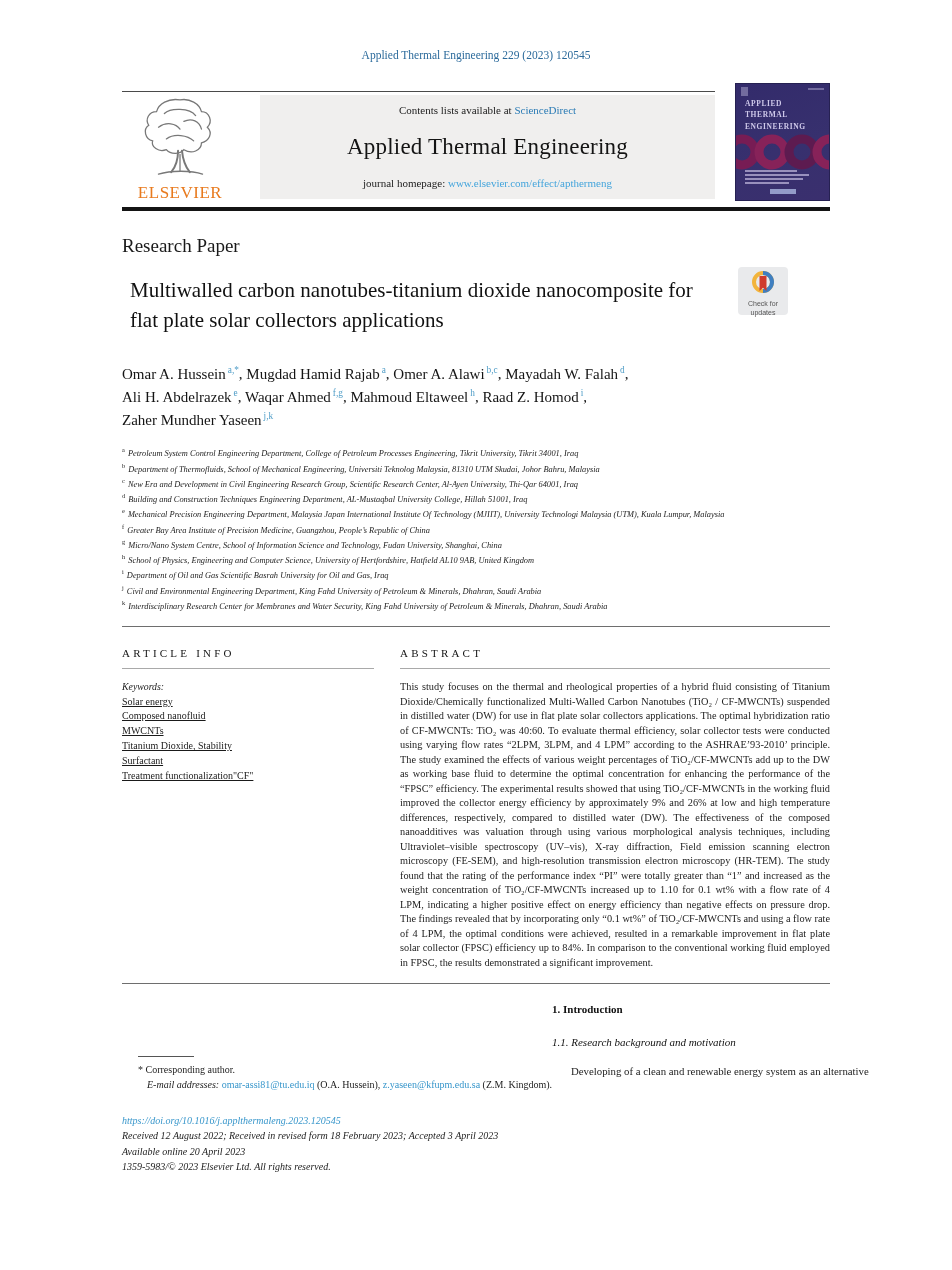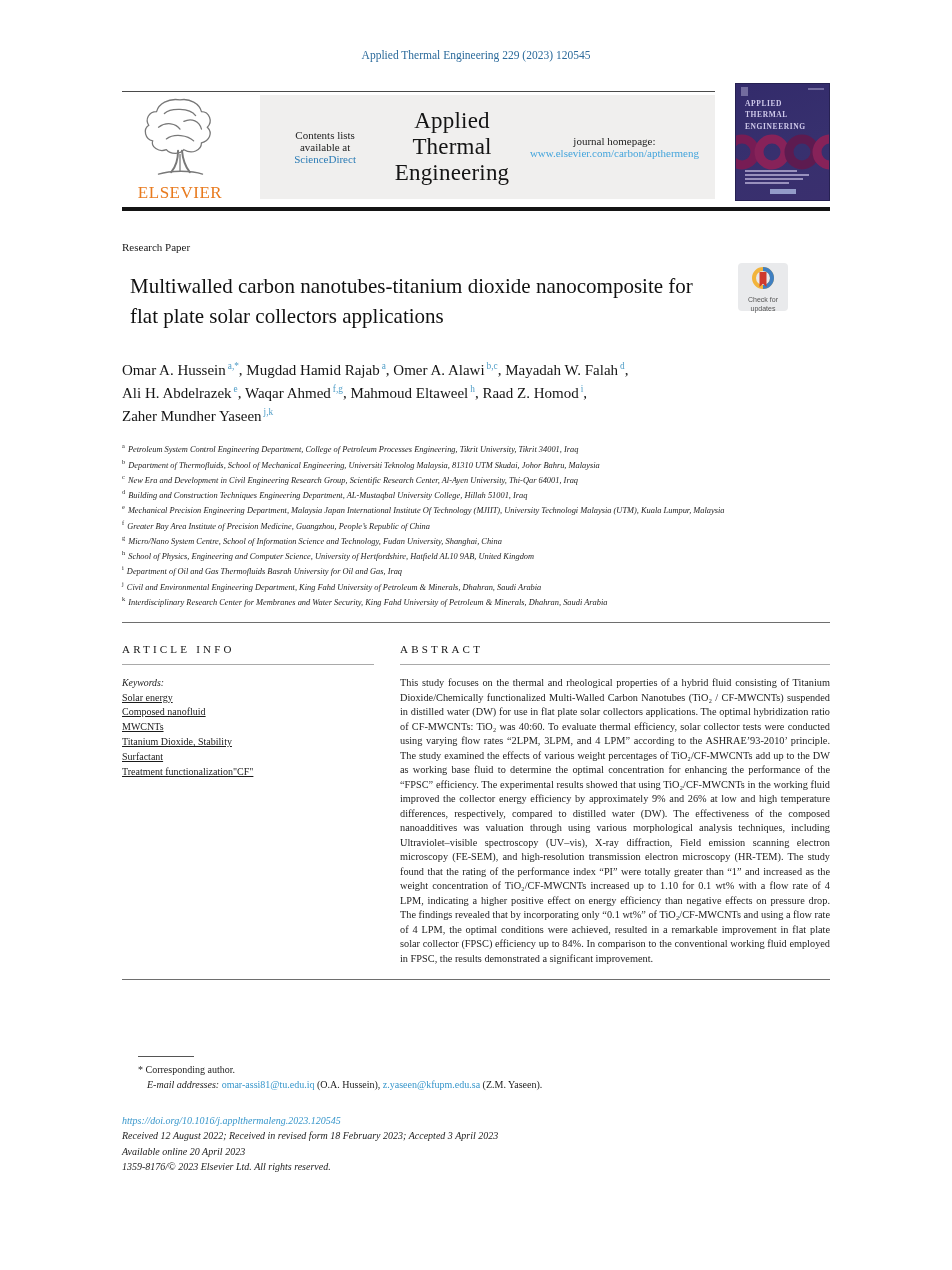--- a/index.html
+++ b/index.html
@@ -14,21 +14,21 @@
 
   
   .citation { padding-top:49px; text-align:center; font-size:11.5px; color:#2b6a9b; }
 
   
   .header { margin-top:30px; display:flex; align-items:flex-start; }
   .header-left { flex:1; border-top:1.2px solid #4a4a4a; display:flex; padding-top:3px; }
   .logo-box { width:116px; display:flex; flex-direction:column; align-items:center; padding-top:1px; }
   .elsevier-word { font-size:17px; color:#e87a1e; letter-spacing:0.5px; margin-top:1px; }
   .banner { flex:1; margin-left:22px; background:#f0efee; height:104px;
-            display:flex; flex-direction:row; align-items:center; justify-content:space-between;
+            display:flex; flex-direction:column; align-items:center; justify-content:space-between;
             padding:9px 16px 10px;text-align:center; }
   .contents-line { font-size:11px; color:#222; }
   .link-sd { color:#2a7bb5; text-decoration:none; }
   .journal-title { font-size:23px; color:#141414; letter-spacing:0.2px; }
   .homepage-line { font-size:11px; color:#222; }
   .link-url { color:#45a5dc; text-decoration:none; }
 
   
   .cover { width:95px; height:118px; margin-left:20px; margin-top:-8px; position:relative;
            background:linear-gradient(160deg,#332b6b 0%,#37306e 55%,#3a2f6e 100%);
@@ -40,21 +40,21 @@
   .cover-rings { position:absolute; top:46px; left:0; }
   .cover-lines { position:absolute; top:86px; left:9px; }
   .cover-lines div { height:1.6px; background:#b9b2d8; opacity:.75; margin-bottom:2.4px; }
   .cl1 { width:52px; } .cl2 { width:64px; } .cl3 { width:58px; } .cl4 { width:44px; }
   .cover-bottom { position:absolute; bottom:6px; left:50%; transform:translateX(-50%);
                   width:26px; height:5px; background:#aab6e0; opacity:.8; }
 
   .black-bar { margin-top:4px; height:4px; background:#141414; }
 
   
-  .research-paper { margin-top:30px; font-size:11px; }
+  .research-paper { margin-top:24px; font-size:19px; }
   .title-row { display:flex; margin-top:10px; }
   .title { flex:1; max-width:712px; font-size:21px; line-height:1.43; color:#111; padding-right:26px; }
   .badge { width:50px; height:48px; background:#e9eaec; border-radius:4px; margin-left:auto; margin-right:42px;
            display:flex; flex-direction:column; align-items:center; padding-top:3px; flex-shrink:0; cursor:pointer; }
   .badge-text { font-size:7px; color:#555; line-height:1.25; text-align:center;
                 font-family:"Liberation Sans","DejaVu Sans",sans-serif; }
 
   .authors { margin-top:20px; font-size:15px; line-height:1.52; color:#141414; }
   .authors sup { color:#4f9dc7; font-size:62%; margin-left:2px; }
 
@@ -118,21 +118,21 @@
           </span>
           <span class="elsevier-word">ELSEVIER</span>
         </div>
 
         <div class="banner">
           <div class="contents-line">
             <span>Contents lists available at </span><a href="#" class="link-sd">ScienceDirect</a>
           </div>
           <div class="journal-title">Applied Thermal Engineering</div>
           <div class="homepage-line">
-            <span>journal homepage: </span><a href="#" class="link-url">www.elsevier.com/carbon/apthermeng</a>
+            <span>journal homepage: </span><a href="#" class="link-url">www.elsevier.com/effect/apthermeng</a>
           </div>
         </div>
       </div>
 
       <div class="cover">
         <div class="cover-mark"></div>
         <div class="cover-vol"></div>
         <div class="cover-title">
           <div>APPLIED</div>
           <div>THERMAL</div>
@@ -199,21 +199,21 @@
 
     <div class="affiliations">
       <div><sup>a</sup> <span>Petroleum System Control Engineering Department, College of Petroleum Processes Engineering, Tikrit University, Tikrit 34001, Iraq</span></div>
       <div><sup>b</sup> <span>Department of Thermofluids, School of Mechanical Engineering, Universiti Teknolog Malaysia, 81310 UTM Skudai, Johor Bahru, Malaysia</span></div>
       <div><sup>c</sup> <span>New Era and Development in Civil Engineering Research Group, Scientific Research Center, Al-Ayen University, Thi-Qar 64001, Iraq</span></div>
       <div><sup>d</sup> <span>Building and Construction Techniques Engineering Department, AL-Mustaqbal University College, Hillah 51001, Iraq</span></div>
       <div><sup>e</sup> <span>Mechanical Precision Engineering Department, Malaysia Japan International Institute Of Technology (MJIIT), University Technologi Malaysia (UTM), Kuala Lumpur, Malaysia</span></div>
       <div><sup>f</sup> <span>Greater Bay Area Institute of Precision Medicine, Guangzhou, People’s Republic of China</span></div>
       <div><sup>g</sup> <span>Micro/Nano System Centre, School of Information Science and Technology, Fudan University, Shanghai, China</span></div>
       <div><sup>h</sup> <span>School of Physics, Engineering and Computer Science, University of Hertfordshire, Hatfield AL10 9AB, United Kingdom</span></div>
-      <div><sup>i</sup> <span>Department of Oil and Gas Thermofluids Basrah University for Oil and Gas, Iraq</span></div>
+      <div><sup>i</sup> <span>Department of Oil and Gas Scientific Basrah University for Oil and Gas, Iraq</span></div>
       <div><sup>j</sup> <span>Civil and Environmental Engineering Department, King Fahd University of Petroleum &amp; Minerals, Dhahran, Saudi Arabia</span></div>
       <div><sup>k</sup> <span>Interdisciplinary Research Center for Membranes and Water Security, King Fahd University of Petroleum &amp; Minerals, Dhahran, Saudi Arabia</span></div>
     </div>
 
     <div class="rule-full rule-top-info"></div>
 
     <div class="info-section">
       <div class="info-left">
         <div class="sec-head">ARTICLE INFO</div>
         <div class="sec-rule"></div>
@@ -227,34 +227,41 @@
       </div>
       <div class="info-right">
         <div class="sec-head">ABSTRACT</div>
         <div class="sec-rule"></div>
         <div class="abstract-text">This study focuses on the thermal and rheological properties of a hybrid fluid consisting of Titanium Dioxide/Chemically functionalized Multi-Walled Carbon Nanotubes (TiO₂ / CF-MWCNTs) suspended in distilled water (DW) for use in flat plate solar collectors applications. The optimal hybridization ratio of CF-MWCNTs: TiO₂ was 40:60. To evaluate thermal efficiency, solar collector tests were conducted using varying flow rates “2LPM, 3LPM, and 4 LPM” according to the ASHRAE’93-2010’ principle. The study examined the effects of various weight percentages of TiO₂/CF-MWCNTs add up to the DW as working base fluid to determine the optimal concentration for enhancing the performance of the “FPSC” efficiency. The experimental results showed that using TiO₂/CF-MWCNTs in the working fluid improved the collector energy efficiency by approximately 9% and 26% at low and high temperature differences, respectively, compared to distilled water (DW). The effectiveness of the composed nanoadditives was valuation through using various morphological analysis techniques, including Ultraviolet–visible spectroscopy (UV–vis), X-ray diffraction, Field emission scanning electron microscopy (FE-SEM), and high-resolution transmission electron microscopy (HR-TEM). The study found that the rating of the performance index “PI” were totally greater than “1” and increased as the weight concentration of TiO₂/CF-MWCNTs increased up to 1.10 for 0.1 wt% with a flow rate of 4 LPM, indicating a higher positive effect on energy efficiency than negative effects on pressure drop. The findings revealed that by incorporating only “0.1 wt%” of TiO₂/CF-MWCNTs and using a flow rate of 4 LPM, the optimal conditions were achieved, resulted in a remarkable improvement in flat plate solar collector (FPSC) efficiency up to 84%. In comparison to the conventional working fluid employed in FPSC, the results demonstrated a significant improvement.</div>
       </div>
     </div>
 
     <div class="rule-full"></div>
 
+    <div class="body-area">
+      <div class="intro">
+        <div class="h-sec">1. Introduction</div>
+        <div class="h-subsec">1.1. Research background and motivation</div>
+        <div class="p-body">Developing of a clean and renewable energy system as an alternative</div>
+      </div>
+    </div>
 
   </div>
 
   <div class="footnote">
     <div class="fn-rule"></div>
     <div>* Corresponding author.</div>
     <div class="fn-email">
       <span class="em-label">E-mail addresses:</span>
       <a href="#" class="link-email">omar-assi81@tu.edu.iq</a>
       <span>(O.A. Hussein),</span>
       <a href="#" class="link-email">z.yaseen@kfupm.edu.sa</a>
-      <span>(Z.M. Yaseen).</span>
+      <span>(Z.M. Kingdom).</span>
     </div>
   </div>
 
   <div class="bottom-info">
     <div><a href="#" class="link-doi">https://doi.org/10.1016/j.applthermaleng.2023.120545</a></div>
     <div>Received 12 August 2022; Received in revised form 18 February 2023; Accepted 3 April 2023</div>
     <div>Available online 20 April 2023</div>
-    <div>1359-8176/© 2023 Elsevier Ltd. All rights reserved.</div>
+    <div>1359-5983/© 2023 Elsevier Ltd. All rights reserved.</div>
   </div>
 </div>
 
 </body></html>

